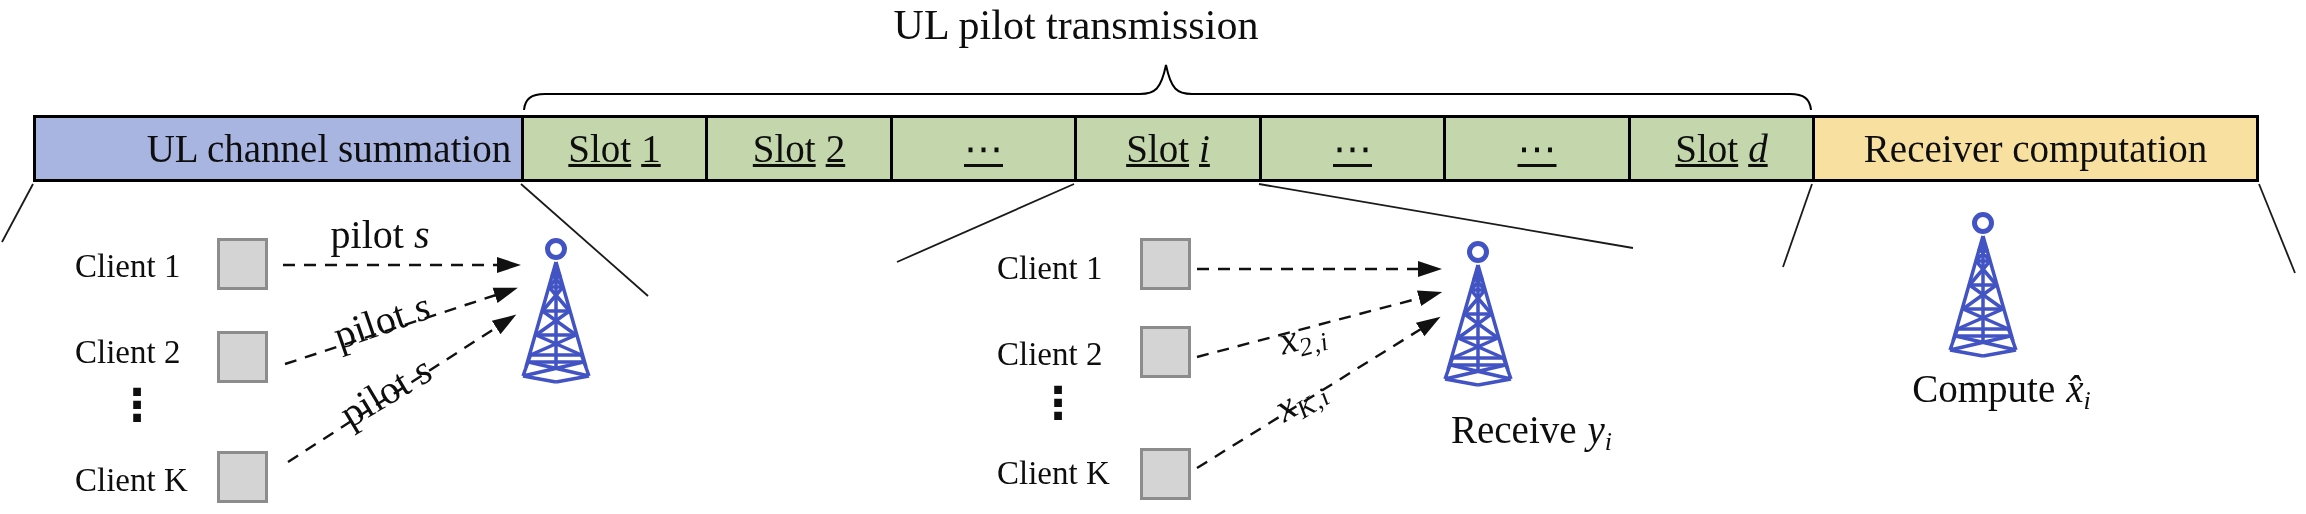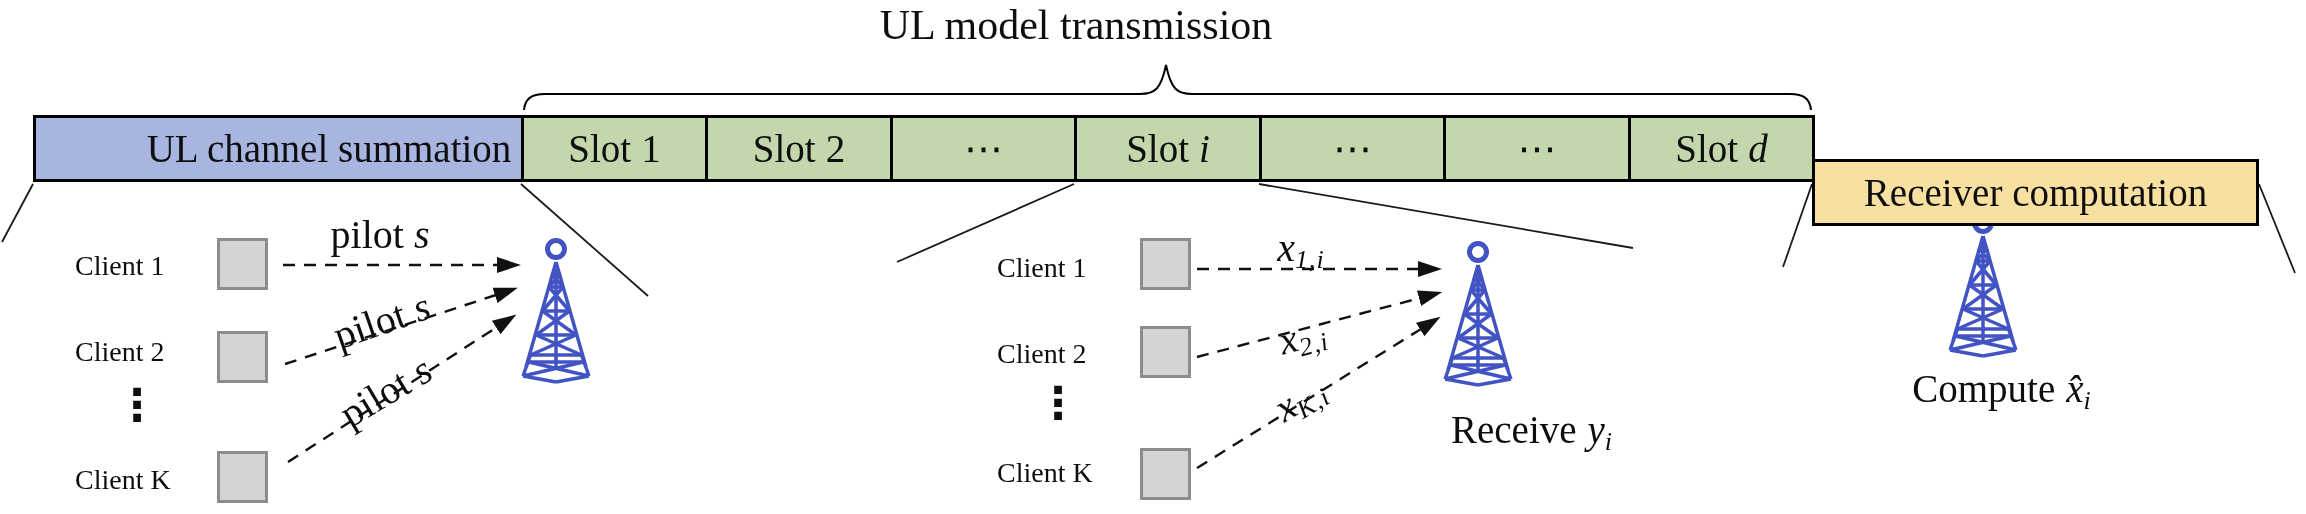--- a/index.html
+++ b/index.html
@@ -7,29 +7,29 @@
           font-family:"Liberation Serif",serif;color:var(--text,#111);}
   .abs{position:absolute;}
   svg.overlay{position:absolute;left:0;top:0;width:2306px;height:514px;}
 
   
   .bar{position:absolute;left:33px;top:115px;width:2226px;height:67px;}
   .seg{position:absolute;top:0;height:67px;box-sizing:border-box;border:3px solid #000;
        display:flex;align-items:center;justify-content:center;font-size:39px;line-height:1;}
   .seg .gap{margin-left:10px;}
   .fill-channel{background:var(--channel-fill,#a9b5e1);}
-  .fill-slot{background:var(--slot-fill,#c4d7ac);}
-  .fill-receiver{background:var(--receiver-fill,#f8e0a1);margin-top:44px;}
+  .fill-slot{background:var(--slot-fill,#c4d7ac);text-decoration:underline;}
+  .fill-receiver{background:var(--receiver-fill,#f8e0a1);}
   .mvar{font-style:italic;}
   .upright{font-style:normal;}
 
   .title{position:absolute;left:826px;top:3px;width:500px;text-align:center;
          font-size:42px;line-height:1.05;}
 
-  .client-label{position:absolute;font-size:28px;line-height:44px;white-space:nowrap;}
+  .client-label{position:absolute;font-size:33px;line-height:44px;white-space:nowrap;}
   .client-box{position:absolute;width:51px;height:52px;box-sizing:border-box;
               background:var(--client-box-fill,#d4d4d4);
               border:3px solid var(--client-box-border,#8c8c8c);}
   .vdots{position:absolute;width:30px;text-align:center;font-size:44px;font-weight:bold;
          font-family:"DejaVu Sans",sans-serif;line-height:1;}
 
   .math-label{position:absolute;width:170px;text-align:center;font-size:40px;line-height:1.1;
               white-space:nowrap;}
   .math-label .sub, .caption .sub{font-size:26px;font-style:italic;vertical-align:-0.25em;letter-spacing:1px;}
   .caption{position:absolute;width:280px;text-align:center;font-size:39px;line-height:1.1;white-space:nowrap;}
@@ -83,21 +83,21 @@
 
     <line class="dash" x1="1197" y1="269" x2="1419" y2="269" marker-end="url(#ah)"></line>
     <line class="dash" x1="1197" y1="357" x2="1420" y2="298" marker-end="url(#ah)"></line>
     <line class="dash" x1="1197" y1="468" x2="1421" y2="329" marker-end="url(#ah)"></line>
 
     <use href="#tower" transform="translate(556,249)"></use>
     <use href="#tower" transform="translate(1478,252)"></use>
     <use href="#tower" transform="translate(1983,223)"></use>
   </svg>
 
-  <div class="title">UL model transmission</div>
+  <div class="title">UL pilot transmission</div>
 
   <div class="bar">
     <div class="seg fill-channel" style="left:0;width:592px">
       <span>UL channel summation</span>
     </div>
     <div class="seg fill-slot" style="left:488px;width:187px">
       <span>Slot</span>
       <span class="gap upright">1</span>
     </div>
     <div class="seg fill-slot" style="left:672px;width:188px">
@@ -149,23 +149,20 @@
 
 
   <div class="client-label abs" style="left:997px;top:246px">Client 1</div>
   <div class="client-box abs" style="left:1140px;top:238px"></div>
   <div class="client-label abs" style="left:997px;top:332px">Client 2</div>
   <div class="client-box abs" style="left:1140px;top:326px"></div>
   <div class="vdots abs" style="left:1036px;top:381px">⋮</div>
   <div class="client-label abs" style="left:997px;top:451px">Client K</div>
   <div class="client-box abs" style="left:1140px;top:448px"></div>
 
-  <div class="math-label" style="left:1216px;top:226px">
-    <span class="mvar">x</span><span class="sub">1,i</span>
-  </div>
   <div class="math-label rot15" style="left:1218px;top:314px">
     <span class="mvar">x</span><span class="sub">2,i</span>
   </div>
   <div class="math-label rot31" style="left:1216px;top:376px">
     <span class="mvar">x</span><span class="sub">K,i</span>
   </div>
 
   <div class="caption" style="left:1862px;top:368px">
     <span class="word">Compute</span><span class="mvar">x̂</span><span class="sub">i</span>
   </div>

